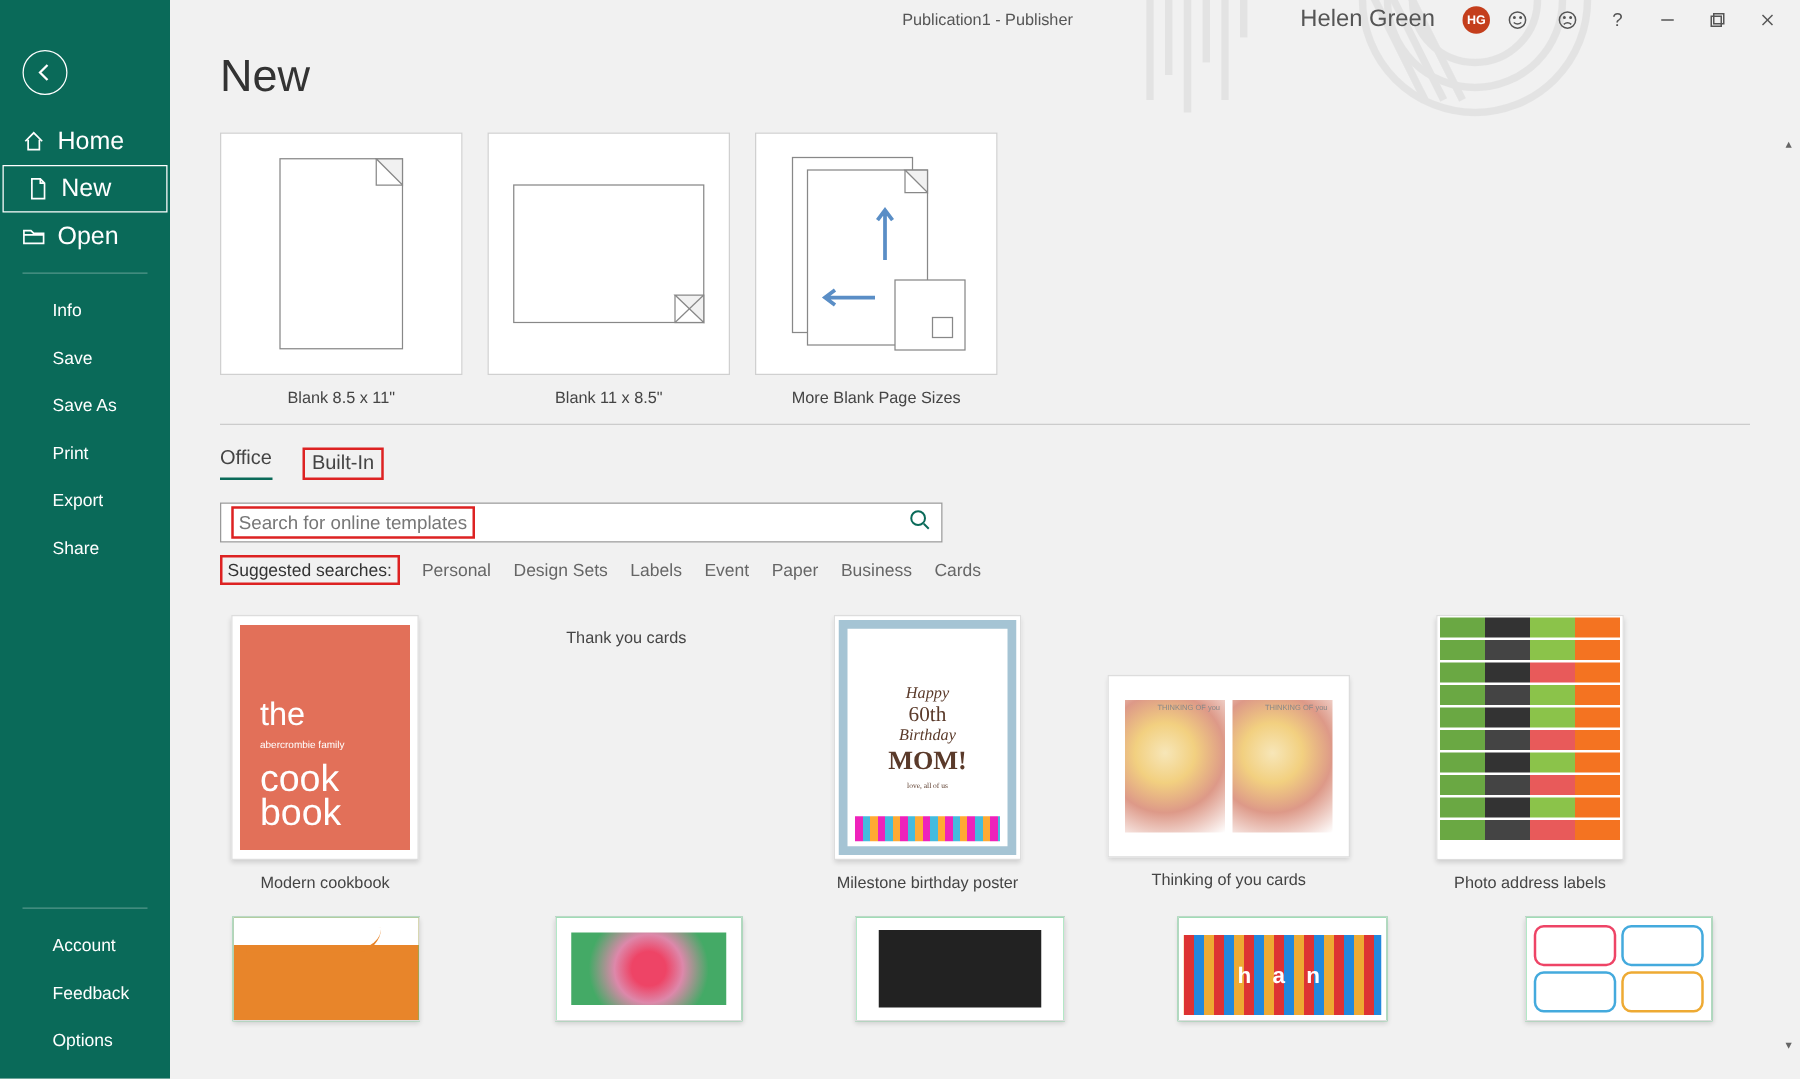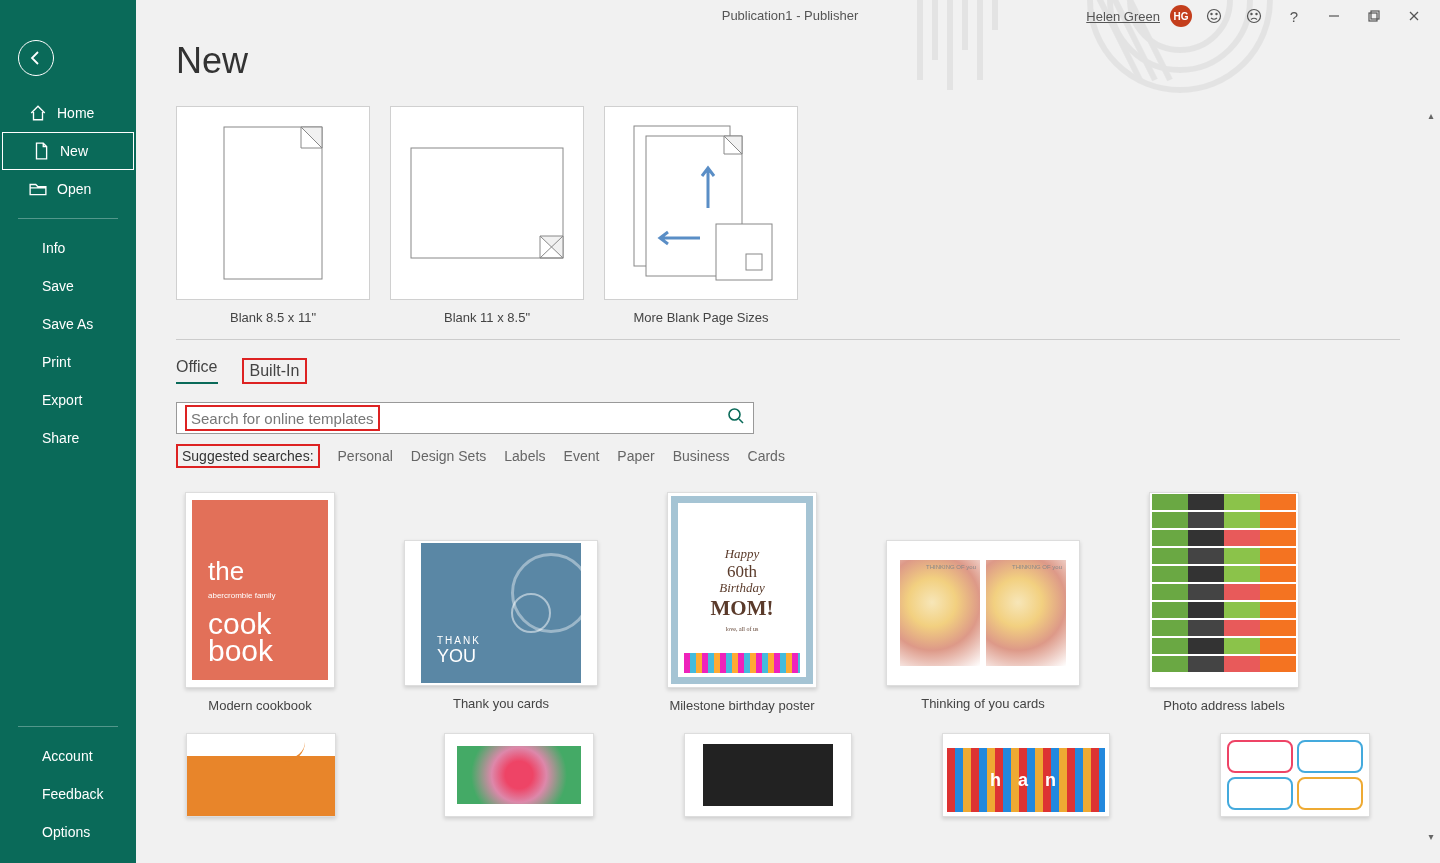--- a/index.html
+++ b/index.html
@@ -2,34 +2,34 @@
 <html><head>
 <meta charset="utf-8">
 <style>
 * { margin: 0; padding: 0; box-sizing: border-box; }
 body { font-family: "Segoe UI", -apple-system, sans-serif; background: #f1f1f1; width: 1440px; height: 863px; overflow: hidden; position: relative; color: #333; }
 
 .sidebar { position: absolute; left: 0; top: 0; width: 136px; height: 863px; background: #0a6a59; color: #fff; }
 .back-btn { width: 36px; height: 36px; border: 1.5px solid #fff; border-radius: 50%; display: flex; align-items: center; justify-content: center; margin: 40px 0 18px 18px; cursor: pointer; }
 .back-btn svg { width: 16px; height: 16px; fill: #fff; }
 
-.nav-item { display: flex; align-items: center; height: 38px; padding-left: 29px; cursor: pointer; font-size: 14px; }
+.nav-item { display: flex; align-items: center; height: 38px; padding-left: 18px; cursor: pointer; font-size: 20px; }
 .nav-item.selected { border: 1.5px solid #fff; margin: 0 2px; }
 .nav-item .icon { width: 18px; height: 18px; margin-right: 10px; display: flex; align-items: center; }
 .nav-divider { height: 1px; background: rgba(255,255,255,0.3); margin: 10px 18px; }
 .nav-sub { padding-left: 42px; height: 38px; display: flex; align-items: center; font-size: 14px; cursor: pointer; }
 
 .bottom-nav { position: absolute; bottom: 12px; left: 0; width: 100%; }
 .bottom-nav .nav-sub { height: 38px; }
 .bottom-divider { height: 1px; background: rgba(255,255,255,0.3); margin: 0 18px 10px 18px; }
 
 .titlebar { position: absolute; left: 140px; top: 0; right: 0; height: 32px; display: flex; align-items: center; font-size: 12px; color: #555; }
 .title-center { position: absolute; left: 50%; transform: translateX(-50%); top: 8px; font-size: 13px; }
 .title-right { position: absolute; right: 8px; top: 0; display: flex; align-items: center; height: 32px; gap: 4px; }
-.title-right .username { font-size: 13px; margin-right: 6px; text-decoration: underline; }
+.title-right .username { font-size: 19px; margin-right: 18px; }
 .avatar { width: 22px; height: 22px; background: #c43e1c; border-radius: 50%; color: #fff; font-size: 10px; display: flex; align-items: center; justify-content: center; font-weight: 600; }
 .tb-icon { width: 36px; height: 32px; display: flex; align-items: center; justify-content: center; cursor: pointer; color: #555; }
 .tb-icon svg { width: 16px; height: 16px; }
 
 .bg-deco { position: absolute; top: -40px; right: 140px; opacity: 0.12; pointer-events: none; }
 
 .main { position: absolute; left: 136px; top: 0; right: 0; bottom: 0; padding: 40px 40px 0 40px; overflow: hidden; }
 .page-title { font-size: 36px; font-weight: 300; color: #333; margin-bottom: 24px; }
 
 .blank-row { display: flex; gap: 20px; margin-bottom: 14px; }
@@ -284,28 +284,20 @@
         <div class="cookbook">
           <div class="t1">the</div>
           <div class="t2">abercrombie family</div>
           <div class="t3"><span>cook</span><br><span>book</span></div>
         </div>
       </div>
       <div class="template-label">Modern cookbook</div>
     </div>
 
     <div class="template-card" style="width:194px;">
-      <div class="template-thumb wide" style="margin-top:48px;">
-        <div class="thankyou">
-          <div class="swirl"></div>
-            <div class="swirl2"></div>
-          <div class="tx1">THANK</div>
-          <div class="tx2">YOU</div>
-        </div>
-      </div>
       <div class="template-label">Thank you cards</div>
     </div>
 
     <div class="template-card">
       <div class="template-thumb">
         <div class="milestone">
           <div class="mtxt m1">Happy</div>
           <div class="mtxt m2">60th</div>
           <div class="mtxt m3">Birthday</div>
           <div class="mtxt m4">MOM!</div>

